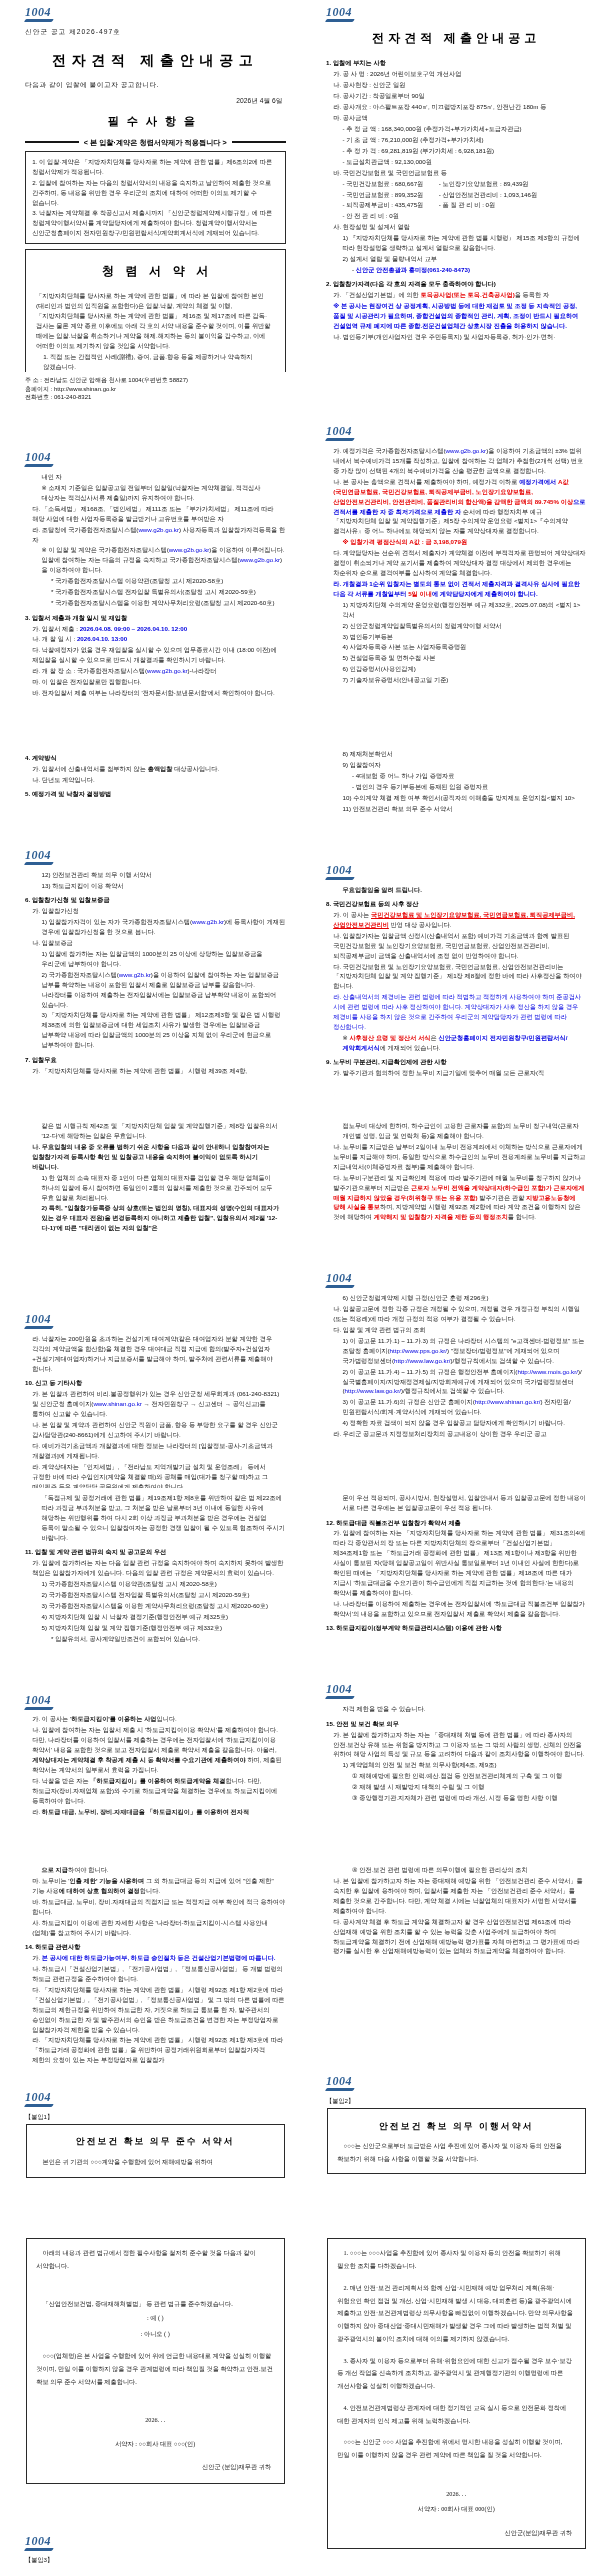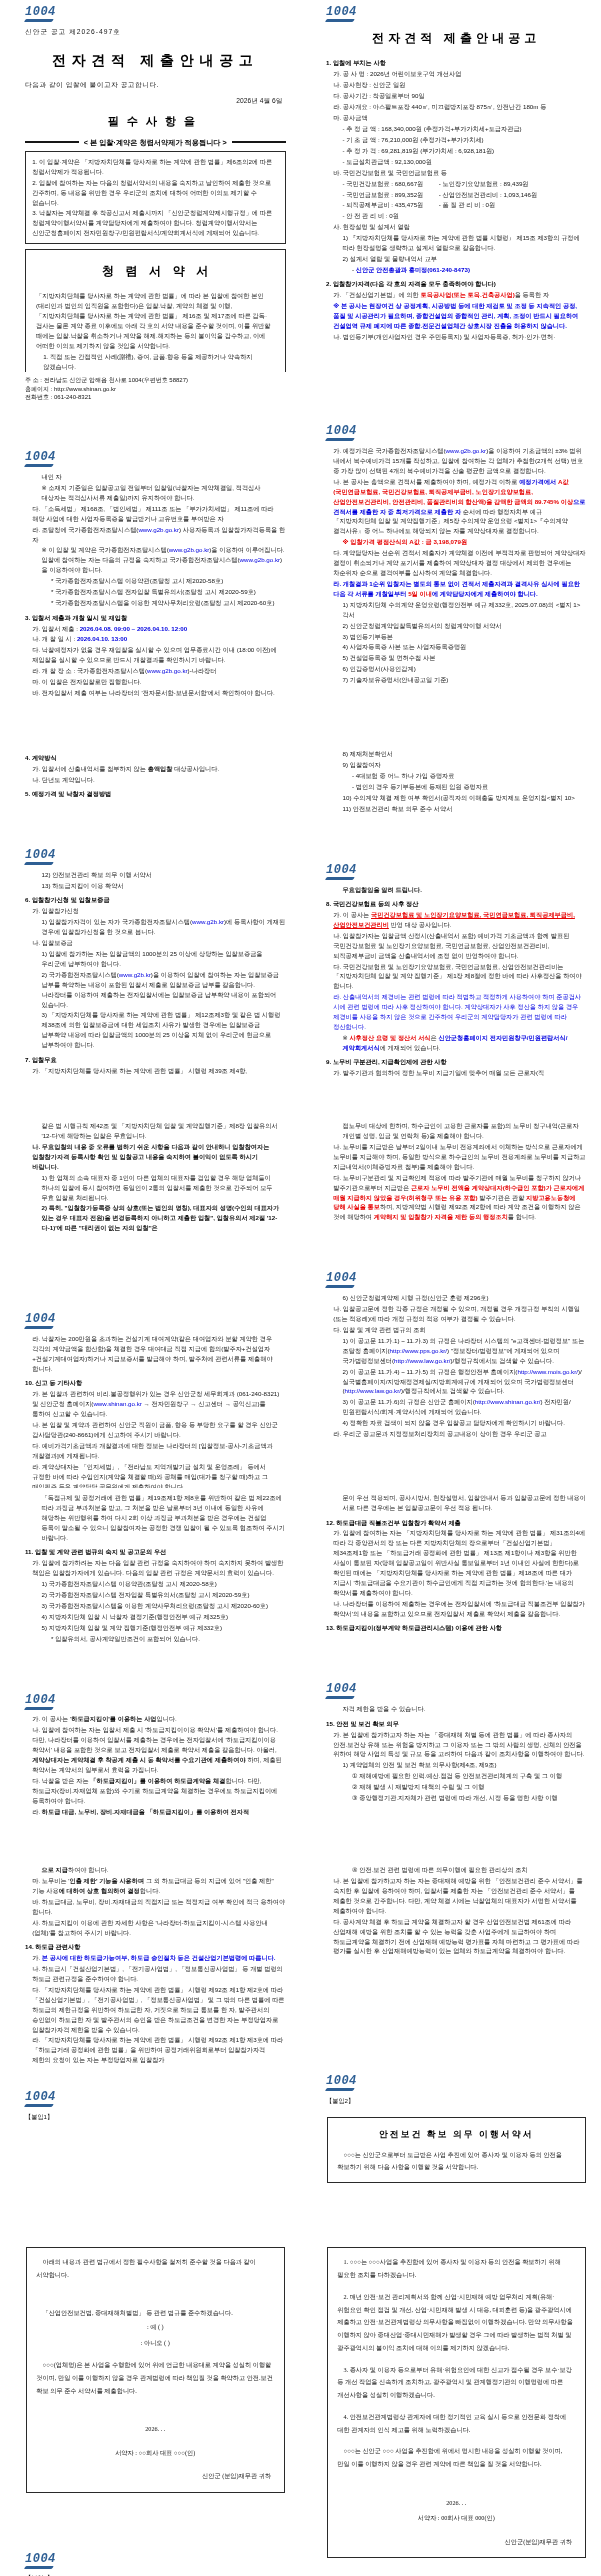--- a/index.html
+++ b/index.html
@@ -17,41 +17,41 @@
   .p-date{text-align:right;font-size:6.7px;margin:6.2px 3.1px 5.2px 0;}
   .p-org{font-size:11.3px;font-weight:bold;text-align:center;letter-spacing:7.7px;margin:3.1px 0 6.2px;color:#000;}
   .p-h{font-weight:bold;margin-top:4.6px;color:#000;}
   .p-small{font-size:6px;line-height:1.45;margin:0;}
   .p-attach{font-size:6.2px;margin:1px 0 2.1px;}
   .banner{display:flex;align-items:center;gap:5.2px;margin:3.1px 0 1px;justify-content:center;}
   .banner .rule{flex:1;height:2.1px;background:#161616;}
   .banner-text{font-weight:bold;font-size:7.2px;white-space:nowrap;color:#000;}
   .box{border:0.8px solid #2a2a2a;padding:4.1px 6.2px;margin:2.6px 0;}
   .box.thick{border-width:1.3px;margin-top:5.2px;padding-left:10px;}
-  .box.form{font-family:"Liberation Serif","DejaVu Serif",serif;padding:7.2px 9.3px;margin:11px 1px;}
+  .box.form{font-family:"Liberation Serif","DejaVu Serif",serif;padding:7.2px 9.3px;margin:2px 1px;}
   .p-form-title{font-family:"Liberation Serif",serif;text-align:center;font-size:8.8px;font-weight:bold;letter-spacing:2.1px;margin:2.1px 0 7.2px;color:#000;}
   .p-form-body{font-family:"Liberation Serif",serif;font-size:6.2px;line-height:2.05;text-indent:1em;}
   .p-form-center{font-family:"Liberation Serif",serif;font-size:6.2px;text-align:center;line-height:2.3;}
   .p-form-right{font-family:"Liberation Serif",serif;font-size:6.2px;text-align:right;line-height:2.3;padding-right:3.1px;}
   .ind-1{padding-left:7.2px;}
   .ind-2{padding-left:16.5px;}
   .ind-3{padding-left:26px;}
   .c-blue{color:#0000e0;}
   .c-red{color:#e60000;}
   .bold{font-weight:bold;}
   .und{text-decoration:underline;}
   .gap{margin-left:15.5px;}
   .sp{width:100%;}
   .sp-sm{height:7.2px;}
   .sp-md{height:23px;}
   .sp-lg{height:47px;}
   .sp-xl{height:77px;}
   .sp-xxl{height:116px;}
   .logo{margin:2.1px 0 5.2px;line-height:1;}
-  .logo-text{font-style:italic;font-weight:bold;font-size:12px;color:#2e5f94;letter-spacing:0.5px;font-family:Liberation Mono, monospace;display:inline-block;}
+  .logo-text{font-style:italic;font-weight:bold;font-size:12px;color:#2e5f94;letter-spacing:0.5px;font-family:Liberation Serif, serif;display:inline-block;}
   .logo-swoosh{display:block;width:28px;height:2.6px;margin-top:1px;background:#2e5f94;transform:skewX(-35deg);border-radius:1px;}
 </style>
 </head>
 <body>
 
 <div id="doc">
     <div class="page-cell">
       <div class="logo"><span class="logo-text">1004</span><span class="logo-swoosh"></span></div>
       <div class="para p-gov">신안군 공고 제2026-497호</div>
       <div class="para p-title-xl">전자견적 제출안내공고</div>
@@ -246,20 +246,24 @@
       <div class="para p-body ind-1">바. 하도급대금, 노무비, 장비.자재대금의 직접지급 또는 적정지급 여부 확인에 적극 응하여야 합니다.</div>
       <div class="para p-body ind-1">사. 하도급지킴이 이용에 관한 자세한 사항은 '나라장터-하도급지킴이-시스템 사용안내(업체)'를 참고하여 주시기 바랍니다.</div>
       <div class="para p-h">14. 하도급 관련사항</div>
       <div class="para p-body ind-1"><span class="">가. </span><span class="c-blue bold">본 공사에 대한 하도급가능여부, 하도급 승인절차 등은 건설산업기본법령에 따릅니다.</span></div>
       <div class="para p-body ind-1">나. 하도급시「건설산업기본법」, 「전기공사업법」, 「정보통신공사업법」 등 개별 법령의 하도급 관련규정을 준수하여야 합니다.</div>
       <div class="para p-body ind-1">다. 「지방자치단체를 당사자로 하는 계약에 관한 법률」 시행령 제92조 제1항 제2호에 따라 「건설산업기본법」, 「전기공사업법」, 「정보통신공사업법」 및 그 밖의 다른 법률에 따른 하도급의 제한규정을 위반하여 하도급한 자, 거짓으로 하도급 통보를 한 자, 발주관서의 승인없이 하도급한 자 및 발주관서의 승인을 받은 하도급조건을 변경한 자는 부정당업자로 입찰참가자격 제한을 받을 수 있습니다.</div>
       <div class="para p-body ind-1">라. 「지방자치단체를 당사자로 하는 계약에 관한 법률」 시행령 제92조 제1항 제3호에 따라 「하도급거래 공정화에 관한 법률」을 위반하여 공정거래위원회로부터 입찰참가자격 제한의 요청이 있는 자는 부정당업자로 입찰참가</div>
       <div class="sp sp-md"></div>
       <div class="logo"><span class="logo-text">1004</span><span class="logo-swoosh"></span></div>
       <div class="para p-attach">【붙임1】</div>
+      <div class="box form">
+        <div class="para p-form-title">안전보건 확보 의무 준수 서약서</div>
+        <div class="para p-form-body">본인은 귀 기관의 ○○○계약을 수행함에 있어 재해예방을 위하여</div>
+      </div>
     </div>
     <div class="page-cell">
       <div class="para p-body ind-3">④ 안전.보건 관련 법령에 따른 의무이행에 필요한 관리상의 조치</div>
       <div class="para p-body ind-1">나. 본 입찰에 참가하고자 하는 자는 중대재해 예방을 위한 「안전보건관리 준수 서약서」를 숙지한 후 입찰에 응하여야 하며, 입찰서를 제출한 자는 「안전보건관리 준수 서약서」를 제출한 것으로 간주합니다. 다만, 계약 체결 시에는 낙찰업체의 대표자가 서명한 서약서를 제출하여야 합니다.</div>
       <div class="para p-body ind-1">다. 공사계약 체결 후 하도급 계약을 체결하고자 할 경우 산업안전보건법 제61조에 따라 산업재해 예방을 위한 조치를 할 수 있는 능력을 갖춘 사업주에게 도급하여야 하며 하도급계약을 체결하기 전에 산업재해 예방능력 평가표를 자체 마련하고 그 평가표에 따라 평가를 실시한 후 산업재해예방능력이 있는 업체와 하도급계약을 체결하여야 합니다.</div>
       <div class="sp sp-xxl"></div>
       <div class="logo"><span class="logo-text">1004</span><span class="logo-swoosh"></span></div>
       <div class="para p-attach">【붙임2】</div>
       <div class="box form">
         <div class="para p-form-title">안전보건 확보 의무 이행서약서</div>

